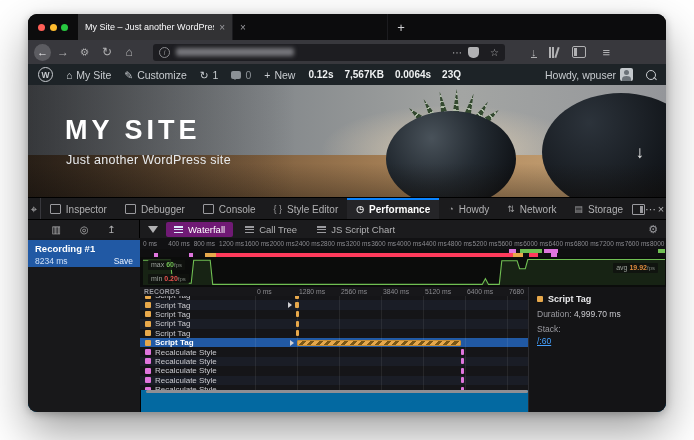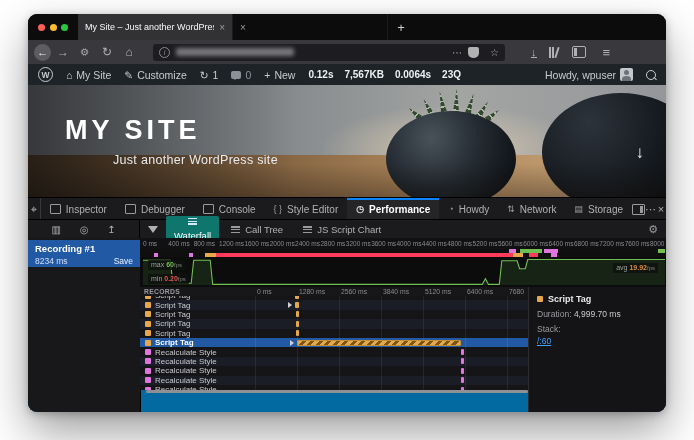--- a/index.html
+++ b/index.html
@@ -64,21 +64,21 @@
   .leaf{position:absolute;bottom:0;width:12px;height:38px;clip-path:polygon(50% 0,100% 100%,0 100%);
     background:repeating-linear-gradient(180deg,#33492f 0 4px,#aebba6 4px 5.5px);}
   .leaf:nth-child(1){left:4px;transform:rotate(-48deg);height:30px}
   .leaf:nth-child(2){left:16px;transform:rotate(-28deg);height:36px}
   .leaf:nth-child(3){left:28px;transform:rotate(-12deg);height:42px}
   .leaf:nth-child(4){left:40px;transform:rotate(2deg);height:44px}
   .leaf:nth-child(5){left:52px;transform:rotate(16deg);height:40px}
   .leaf:nth-child(6){left:63px;transform:rotate(32deg);height:34px}
   .leaf:nth-child(7){left:72px;transform:rotate(50deg);height:28px}
   .htitle{position:absolute;left:37px;top:30px;font-size:27px;font-weight:800;letter-spacing:4px;color:#ffffff;}
-  .htag{position:absolute;left:38px;top:68px;font-size:12.5px;color:#e8ebee;letter-spacing:.3px;margin-left:47px;}
+  .htag{position:absolute;left:38px;top:68px;font-size:12.5px;color:#e8ebee;letter-spacing:.3px;}
   .harrow{position:absolute;right:22px;top:58px;font-size:17px;color:#f2f2f2;}
   
   .dtbar{position:absolute;left:0;top:183px;right:0;height:22px;background:#1b1b1d;border-top:1px solid #000;
     display:flex;align-items:stretch;color:#b1b1b3;font-size:10px;}
   .pick{width:26px;display:flex;align-items:center;justify-content:center;border-right:1px solid #38383d;font-size:11px;}
   .dtab{display:flex;align-items:center;gap:5px;padding:0 9px;white-space:nowrap;}
   .dtab .ic{font-size:9px;opacity:.85}
   .dtab .bx{width:9px;height:8px;border:1.2px solid #9a9a9e;border-radius:1px}
   .dtab.active{color:#fff;background:#252528;box-shadow:inset 0 2px 0 #0a84ff;font-weight:bold;}
   .dtspace{flex:1}
@@ -86,21 +86,21 @@
   .dockic{width:11px;height:9px;border:1.2px solid #9a9a9e;border-radius:1px;position:relative}
   .dockic:after{content:"";position:absolute;right:1px;top:1px;bottom:1px;width:3px;background:#9a9a9e}
   
   .perfbar{position:absolute;left:0;top:205px;right:0;height:19px;background:#1b1b1d;border-top:1px solid #000;
     display:flex;align-items:center;color:#b1b1b3;font-size:9.5px;}
   .recbtns{width:112px;display:flex;align-items:center;justify-content:space-around;padding:0 14px;box-sizing:border-box;border-right:1px solid #000;height:100%;}
   .recbtns span{font-size:10px}
   .funnel{margin:0 8px 0 8px;width:0;height:0;border-left:5px solid transparent;border-right:5px solid transparent;border-top:7px solid #b1b1b3;position:relative}
   .vtab{display:flex;align-items:center;gap:5px;padding:2px 8px;border-radius:2px;margin-right:4px;}
   .vtab .bars{width:9px;height:7px;background:linear-gradient(#9a9a9e 0 1.5px,transparent 1.5px 2.75px,#9a9a9e 2.75px 4.25px,transparent 4.25px 5.5px,#9a9a9e 5.5px 7px);}
-  .vtab.active{background:#0f766e;color:#fff;flex-direction:column;}
+  .vtab.active{background:#701a75;color:#fff;}
   .vtab.active .bars{background:linear-gradient(#dce9fb 0 1.5px,transparent 1.5px 2.75px,#dce9fb 2.75px 4.25px,transparent 4.25px 5.5px,#dce9fb 5.5px 7px);}
   .pspace{flex:1}
   .gear{margin-right:8px;font-size:11px;color:#9a9a9e}
   
   .main{position:absolute;left:0;top:224px;right:0;bottom:0;background:#0369a1;}
   .recside{position:absolute;left:0;top:0;width:112px;bottom:0;background:#18181a;border-right:1px solid #000;}
   .recitem{position:absolute;left:0;right:0;top:2px;height:27px;background:#2159a4;color:#fff;padding:3px 7px;box-sizing:border-box;}
   .recname{font-size:9.5px;font-weight:bold;}
   .recrow2{display:flex;justify-content:space-between;font-size:8.5px;color:#cfe0f7;margin-top:2px;}
   .recrow2 .save{color:#e8f1ff;}

